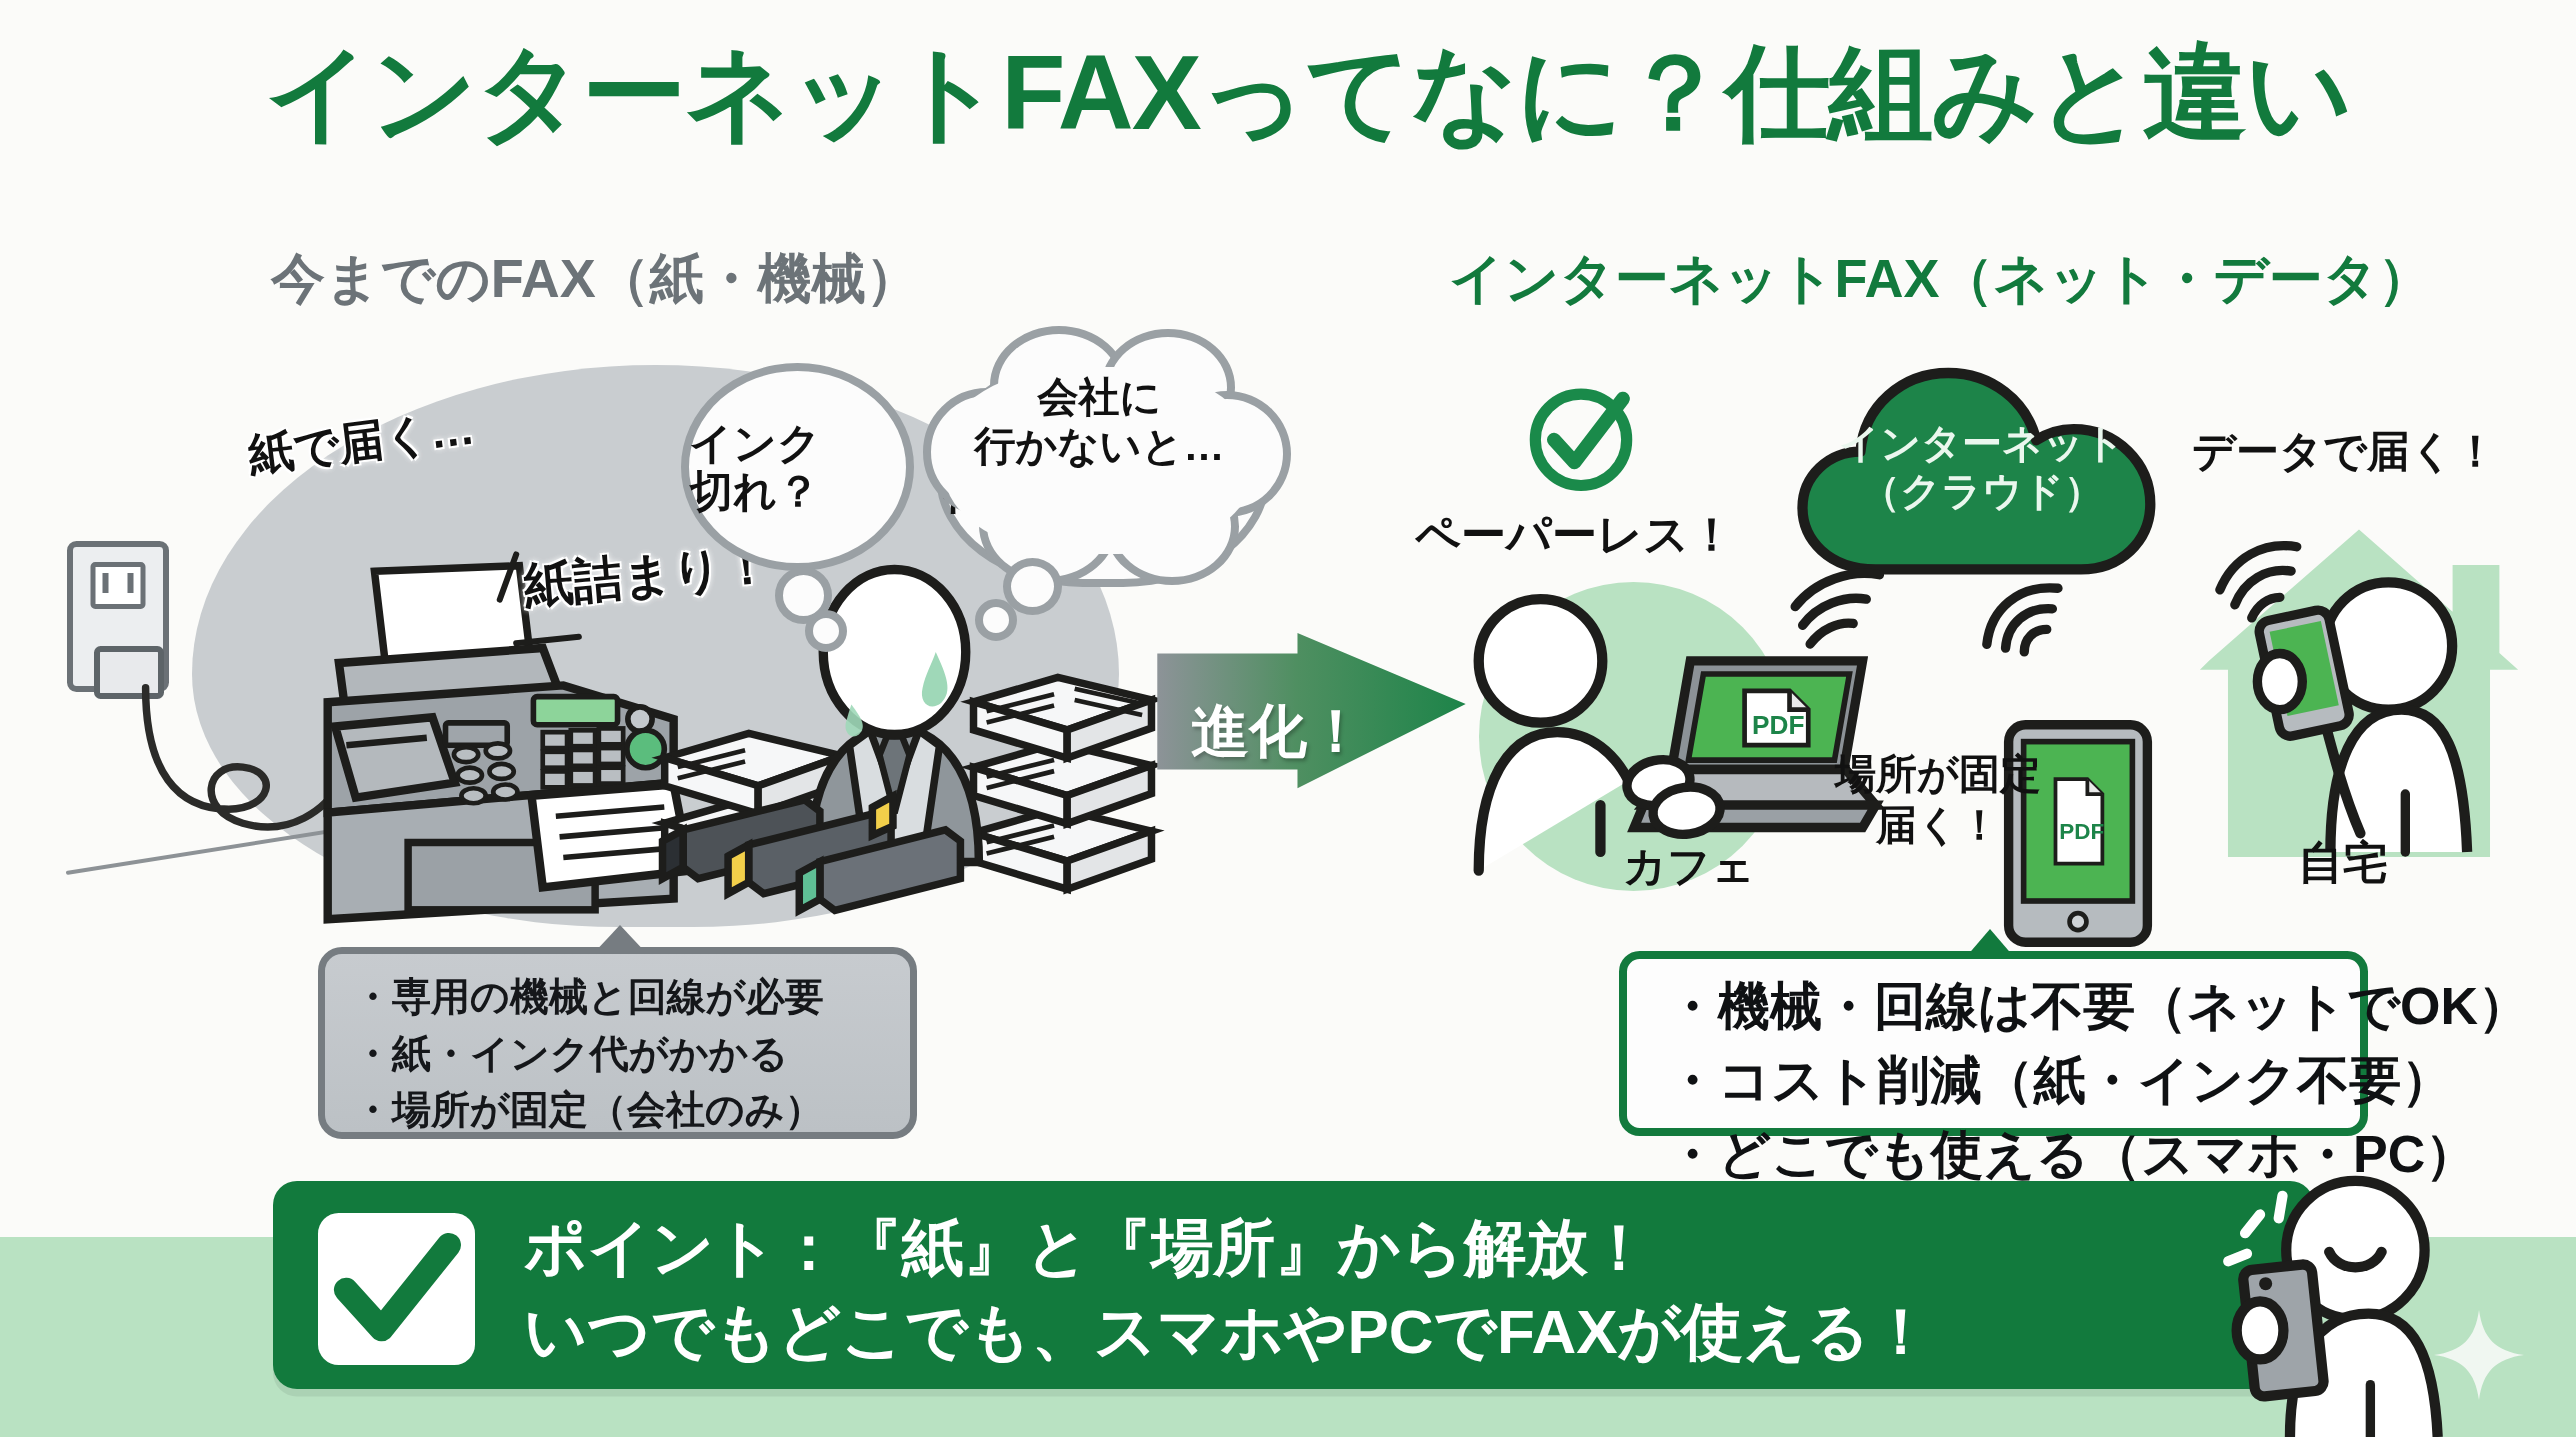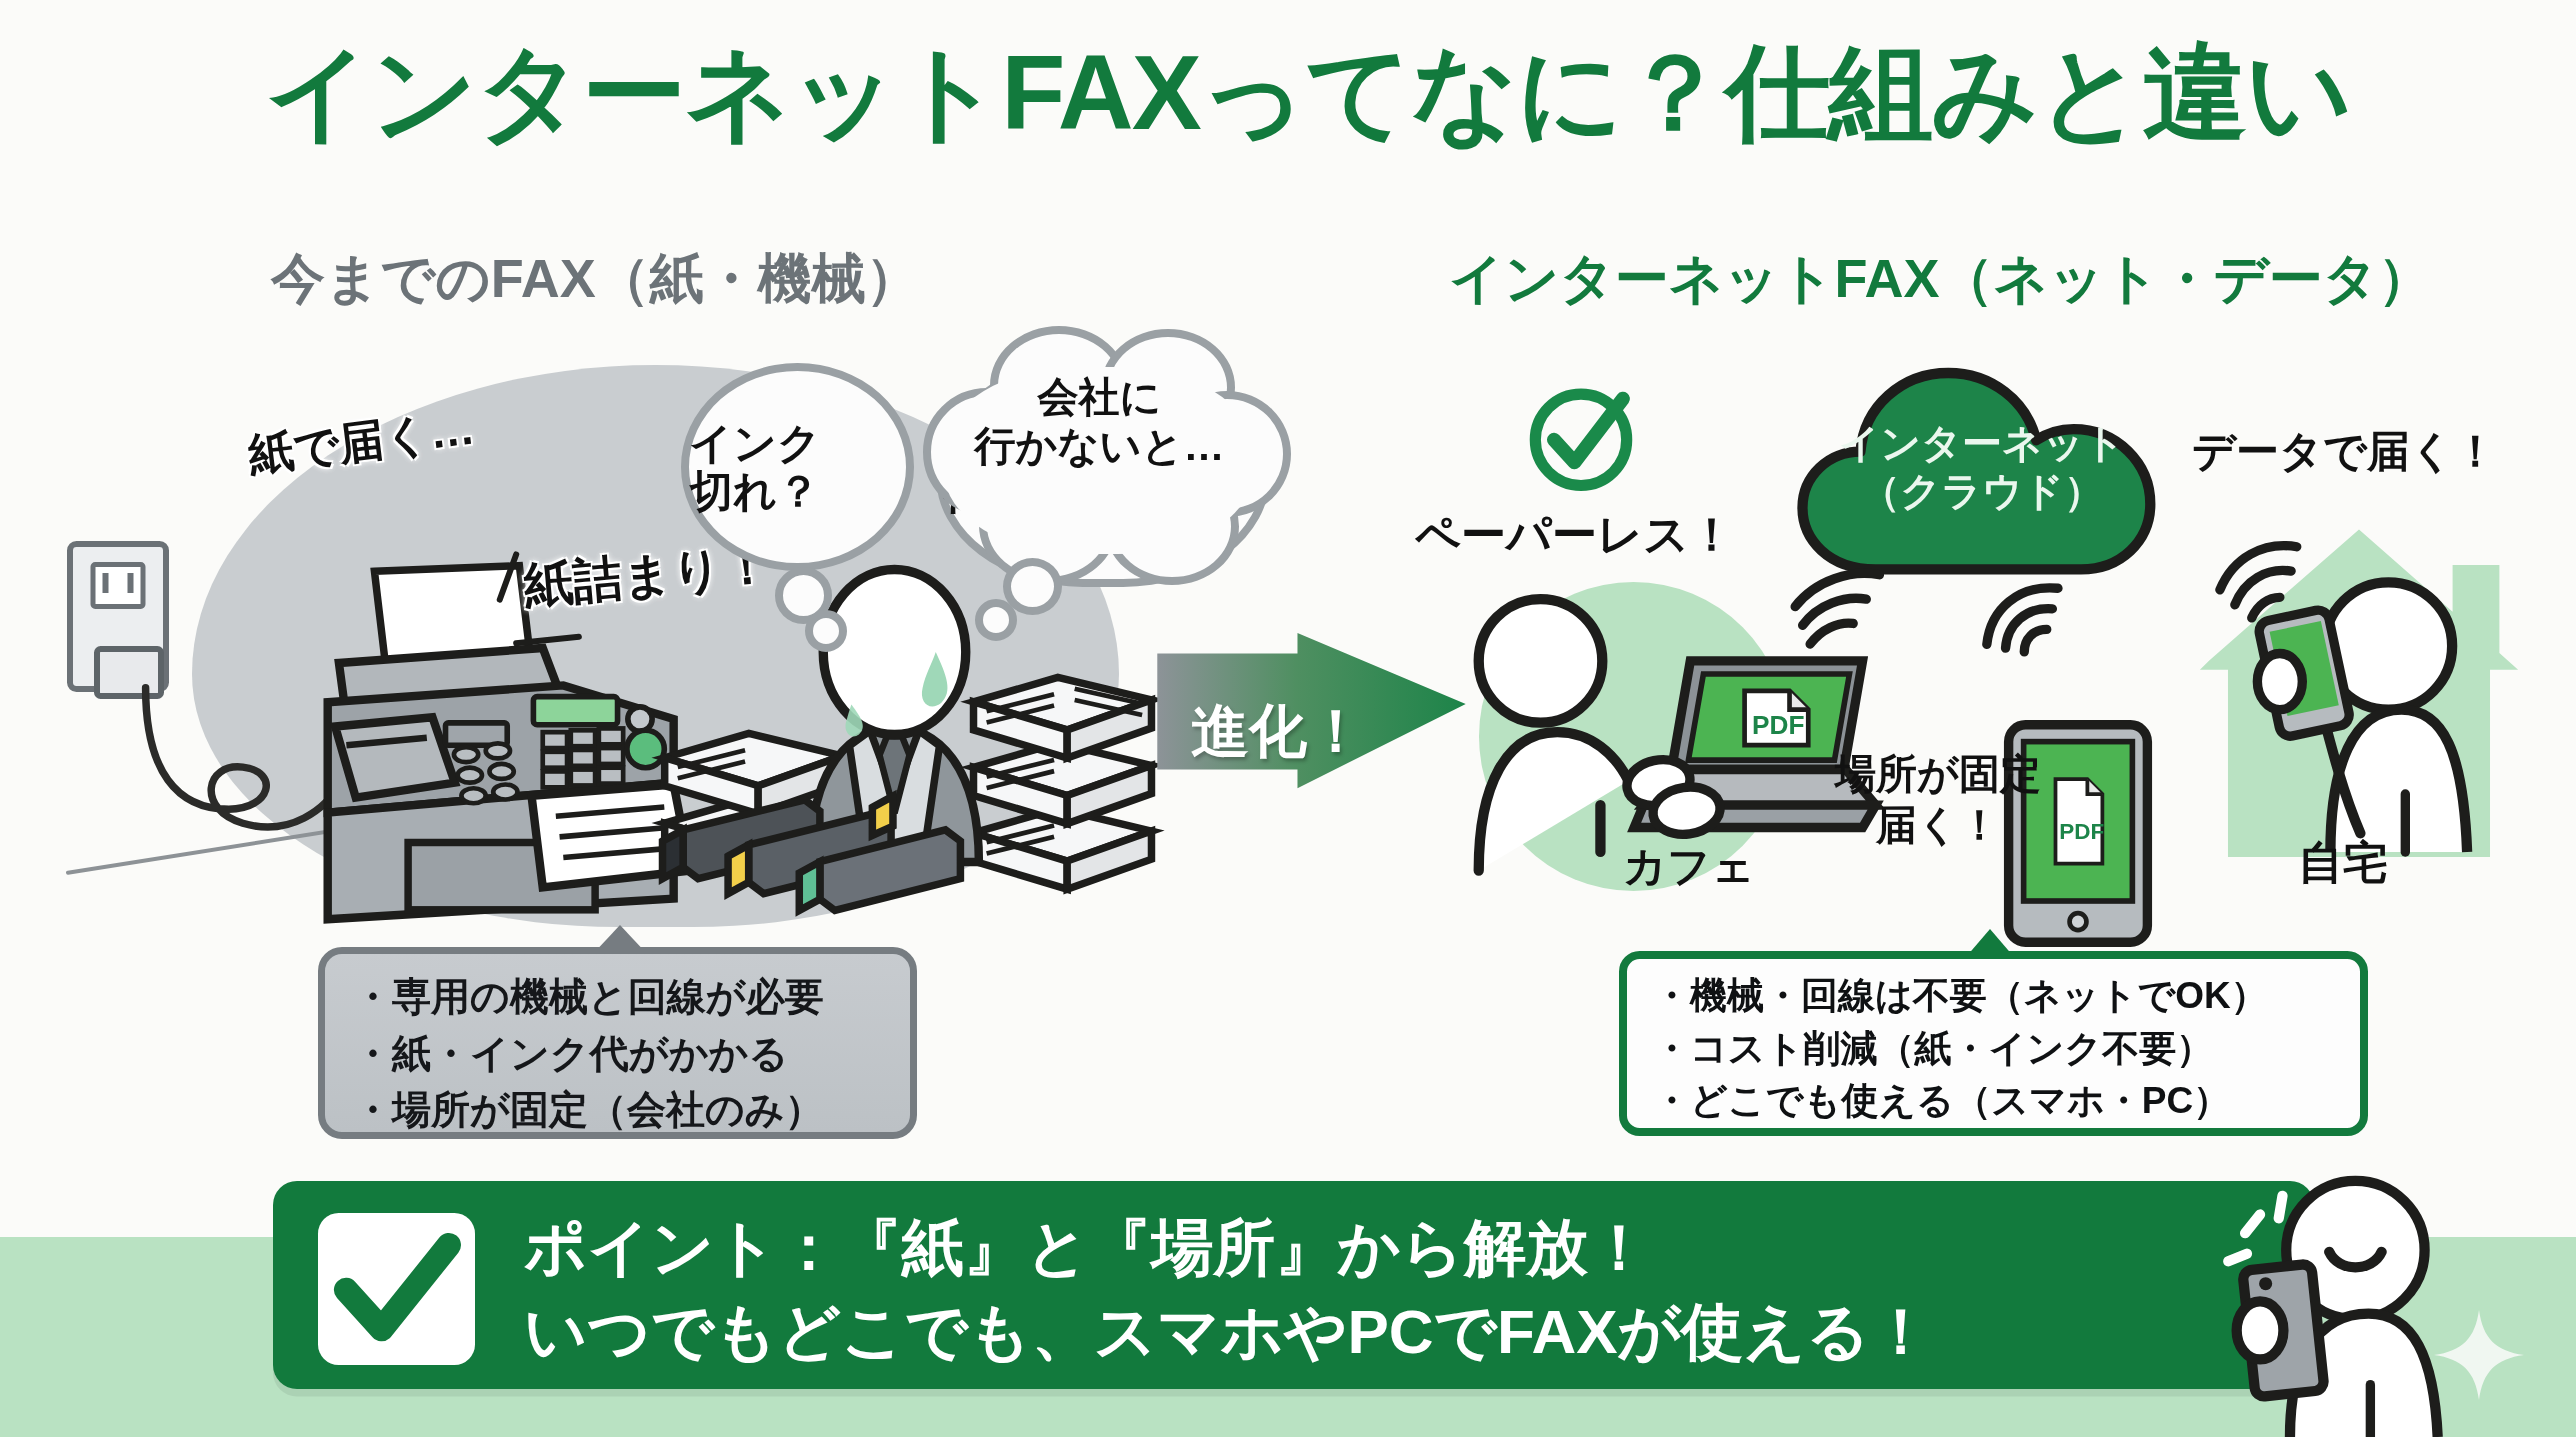--- a/index.html
+++ b/index.html
@@ -111,21 +111,21 @@
   #laptop-person{top:571px;left:1460px;width:440px;height:309px;}
   #tablet{top:721px;left:2003px;width:150px;height:225px;}
   #phone-person{top:543px;left:2218px;width:281px;height:309px;}
 
   
   #right-box{
     top:951px;left:1619px;width:749px;height:185px;
     background:#fdfdfd;border:8.4px solid #127a3d;border-radius:20.6px;
     padding:11.2px 0 0 26px;box-sizing:border-box;
   }
-  #right-box .li{font-size:37px;font-weight:bold;color:#0f1113;line-height:1.42;white-space:nowrap;}
+  #right-box .li{font-size:52px;font-weight:bold;color:#0f1113;line-height:1.42;white-space:nowrap;margin-left:13px;}
   #right-box-tail{top:929px;left:1966px;width:0;height:0;
      border-left:24px solid transparent;border-right:24px solid transparent;border-bottom:28px solid #127a3d;}
 
   
   #green-band{top:1237px;left:0;width:2576px;height:200px;background:#b9e2c2;}
   #banner{
     top:1181px;left:273px;width:2041px;height:208px;
     background:#127a3d;border-radius:24px;box-shadow:0 7.5px 0 rgba(0,0,0,.07);
   }
   #banner-check{top:1213px;left:318px;width:157px;height:152px;background:#fff;border-radius:20.6px;}

